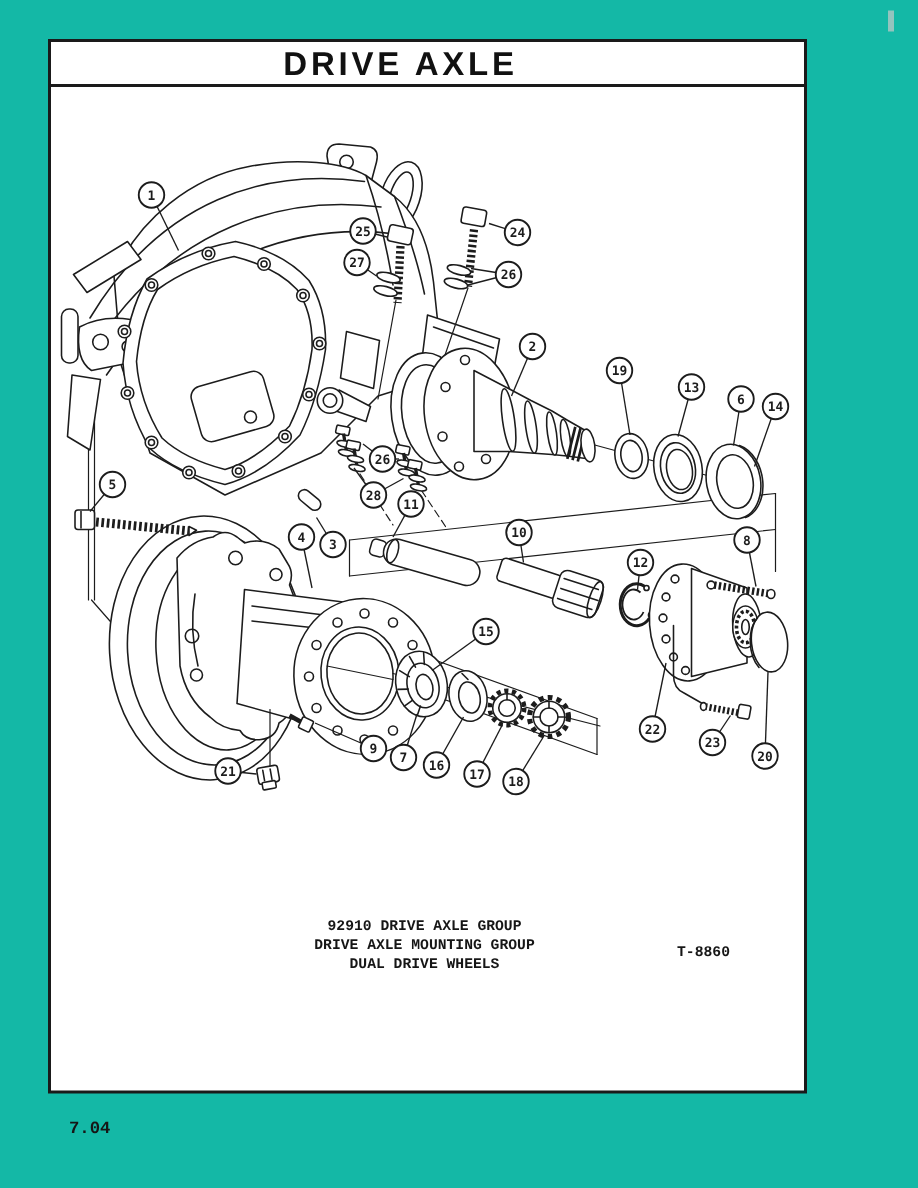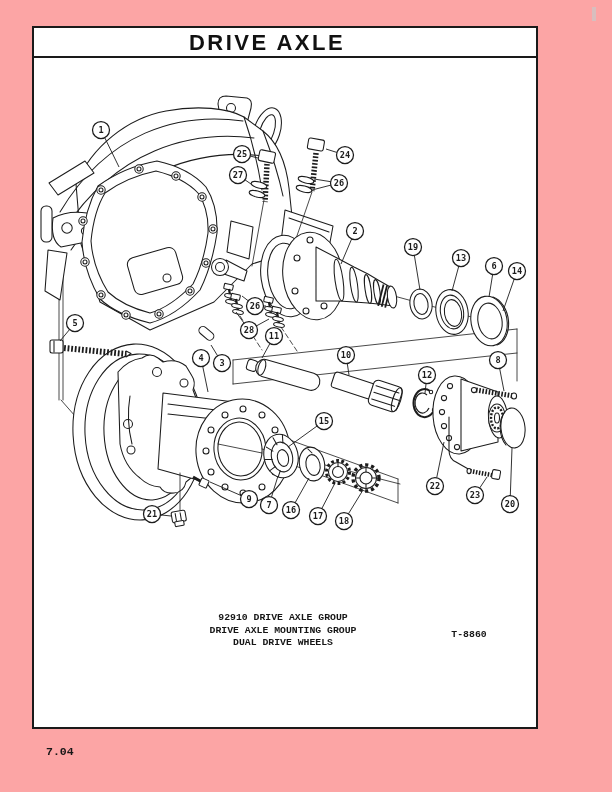--- a/index.html
+++ b/index.html
@@ -1,16 +1,16 @@
 <!DOCTYPE html>
 <html><head>
 <meta charset="utf-8">
 <style>
   html,body{margin:0;padding:0;background:#ffffff;}
-  .page{position:relative;width:612px;height:792px;background:#fca5a5;overflow:hidden;}
+  .page{position:relative;width:612px;height:792px;background:#14b8a6;overflow:hidden;}
   svg{display:block;}
   
   .ln{stroke:#1c1c1c;fill:none;stroke-width:1.05;stroke-linecap:round;stroke-linejoin:round;}
   .fw{fill:#ffffff;stroke:#1c1c1c;stroke-width:1.05;stroke-linejoin:round;stroke-linecap:round;}
   .thin{stroke-width:0.8;}
   .leader{stroke:#1c1c1c;stroke-width:0.9;fill:none;}
   .bubble{fill:#ffffff;stroke:#1c1c1c;stroke-width:1.25;}
   .bubble-num{font-family:"DejaVu Sans Mono","Liberation Mono",monospace;font-size:8.6px;font-weight:bold;fill:#1c1c1c;text-anchor:middle;}
   .t-title{font-family:"Liberation Sans","DejaVu Sans",sans-serif;font-size:22px;font-weight:bold;letter-spacing:2.5px;fill:#111;text-anchor:middle;}
   .t-mono{font-family:"Liberation Mono","DejaVu Sans Mono",monospace;font-size:9.8px;font-weight:bold;fill:#161616;text-anchor:middle;}

